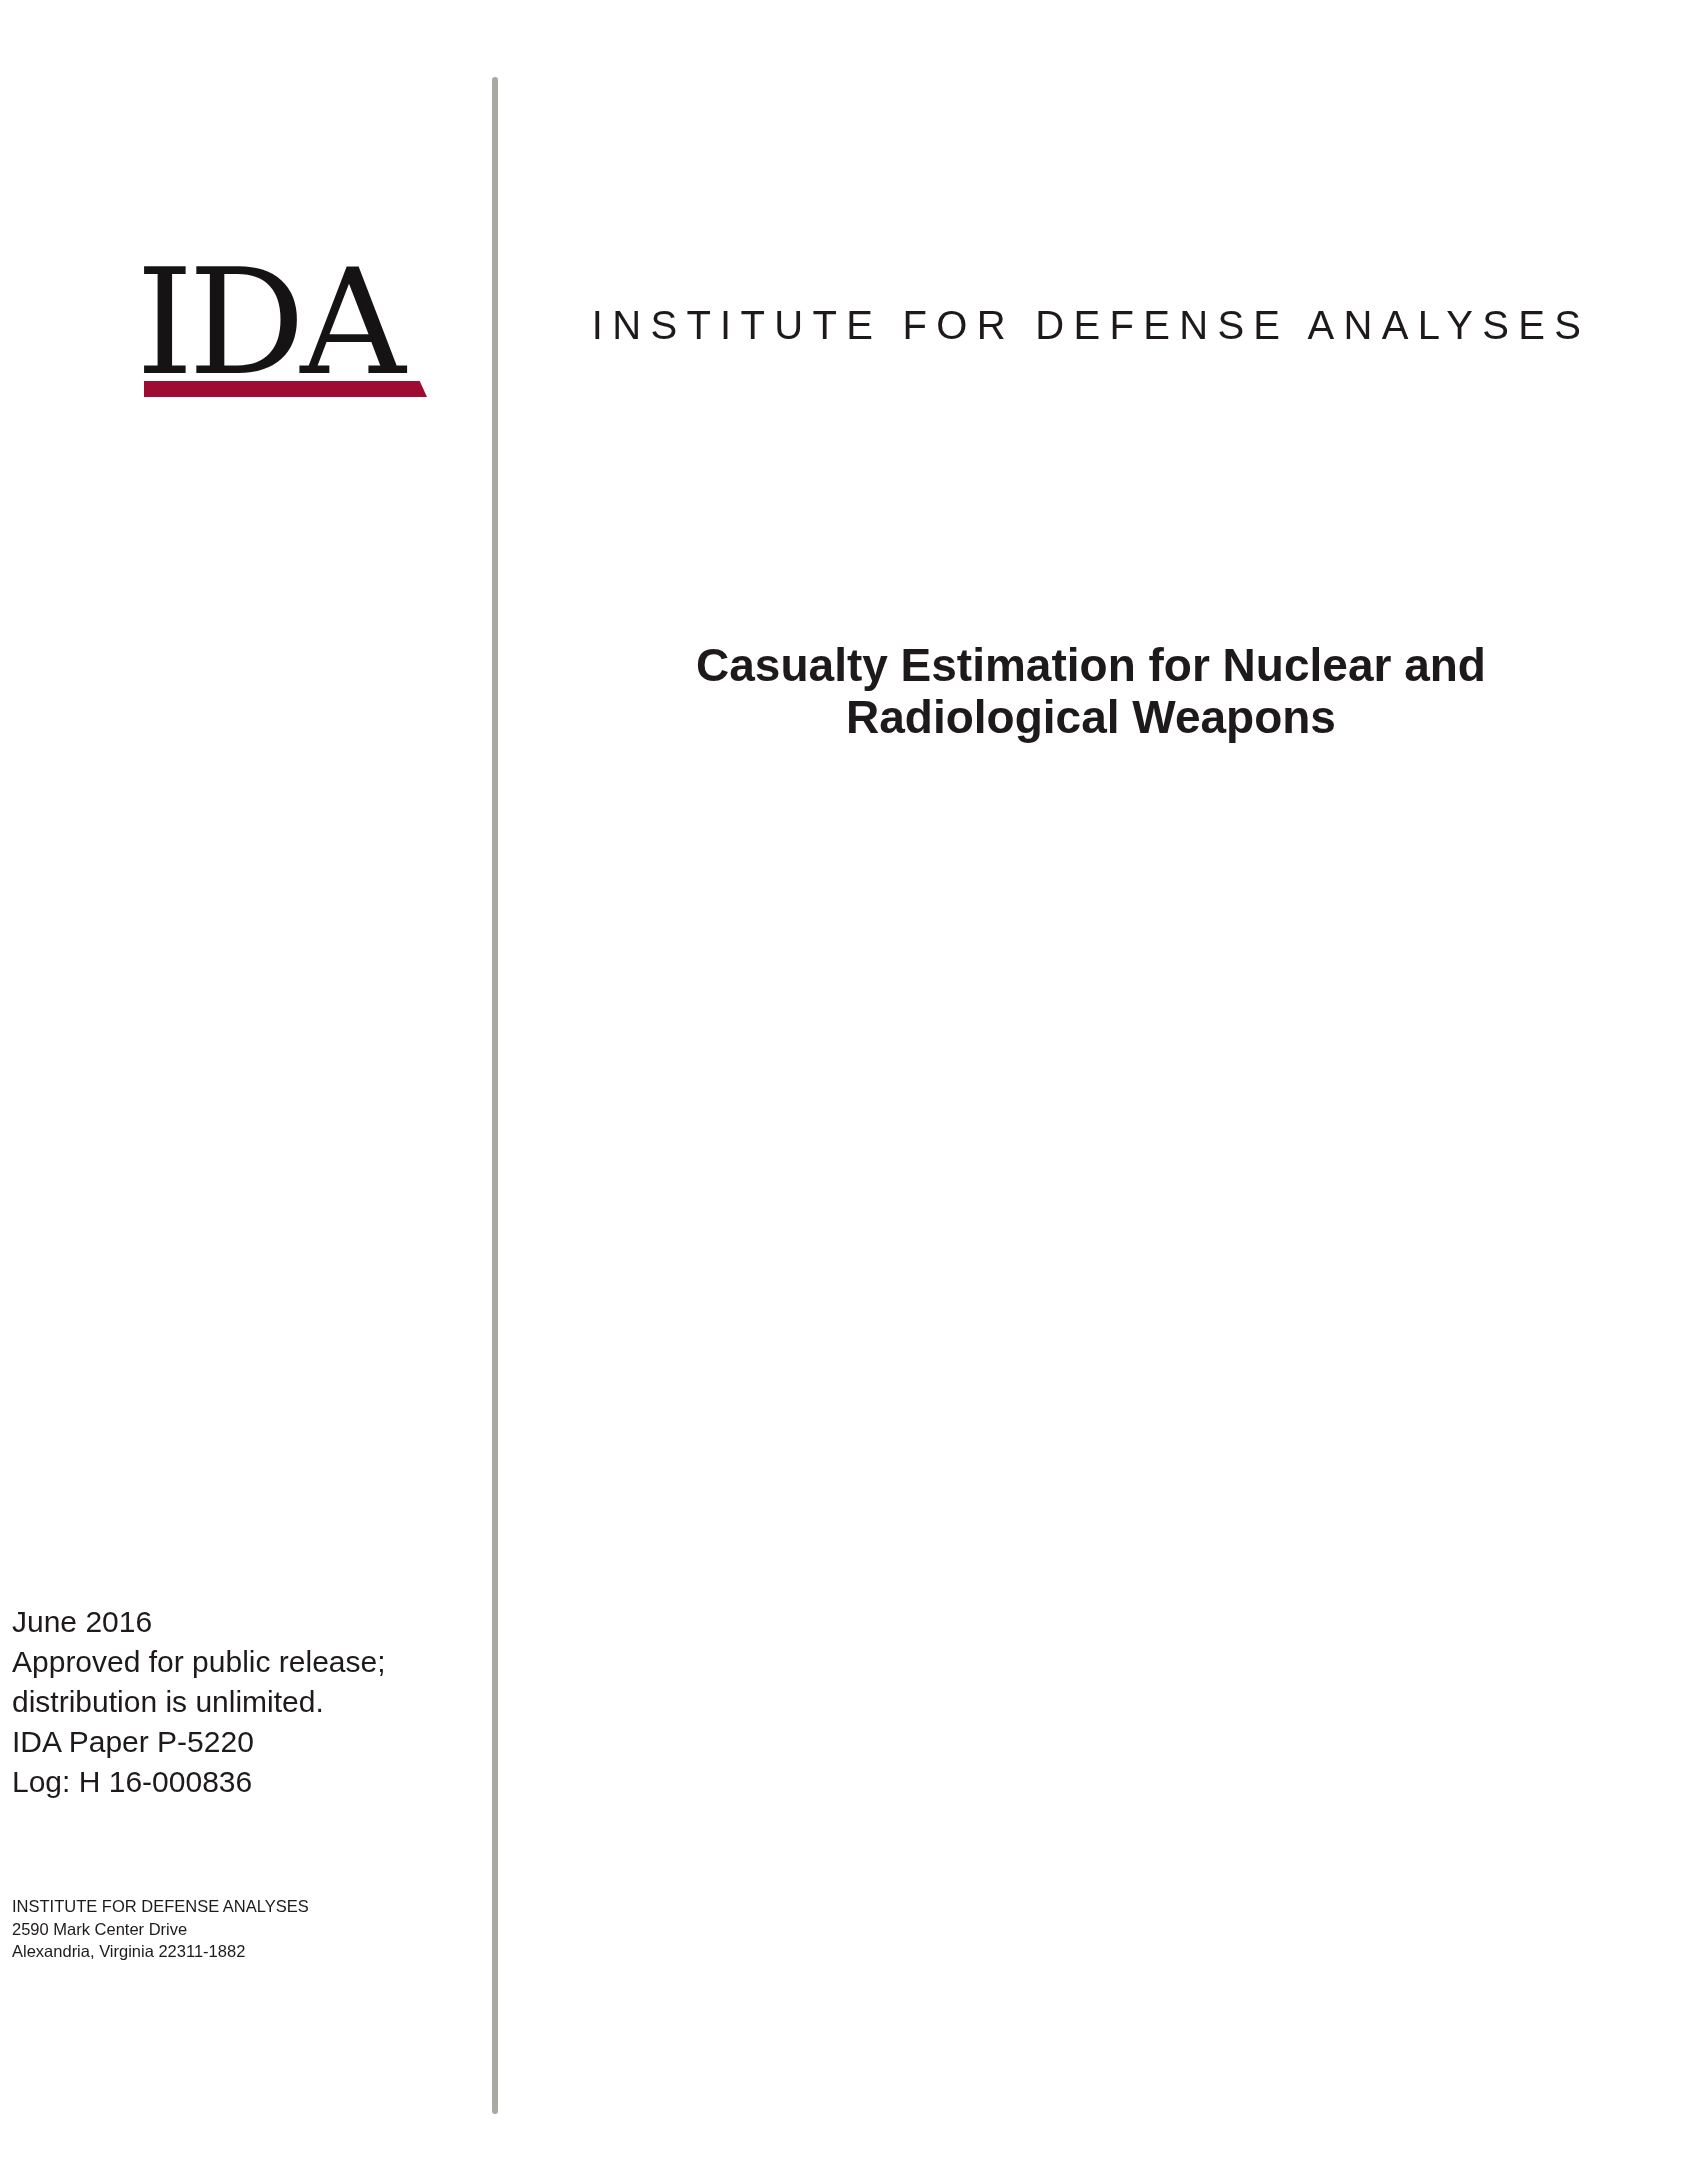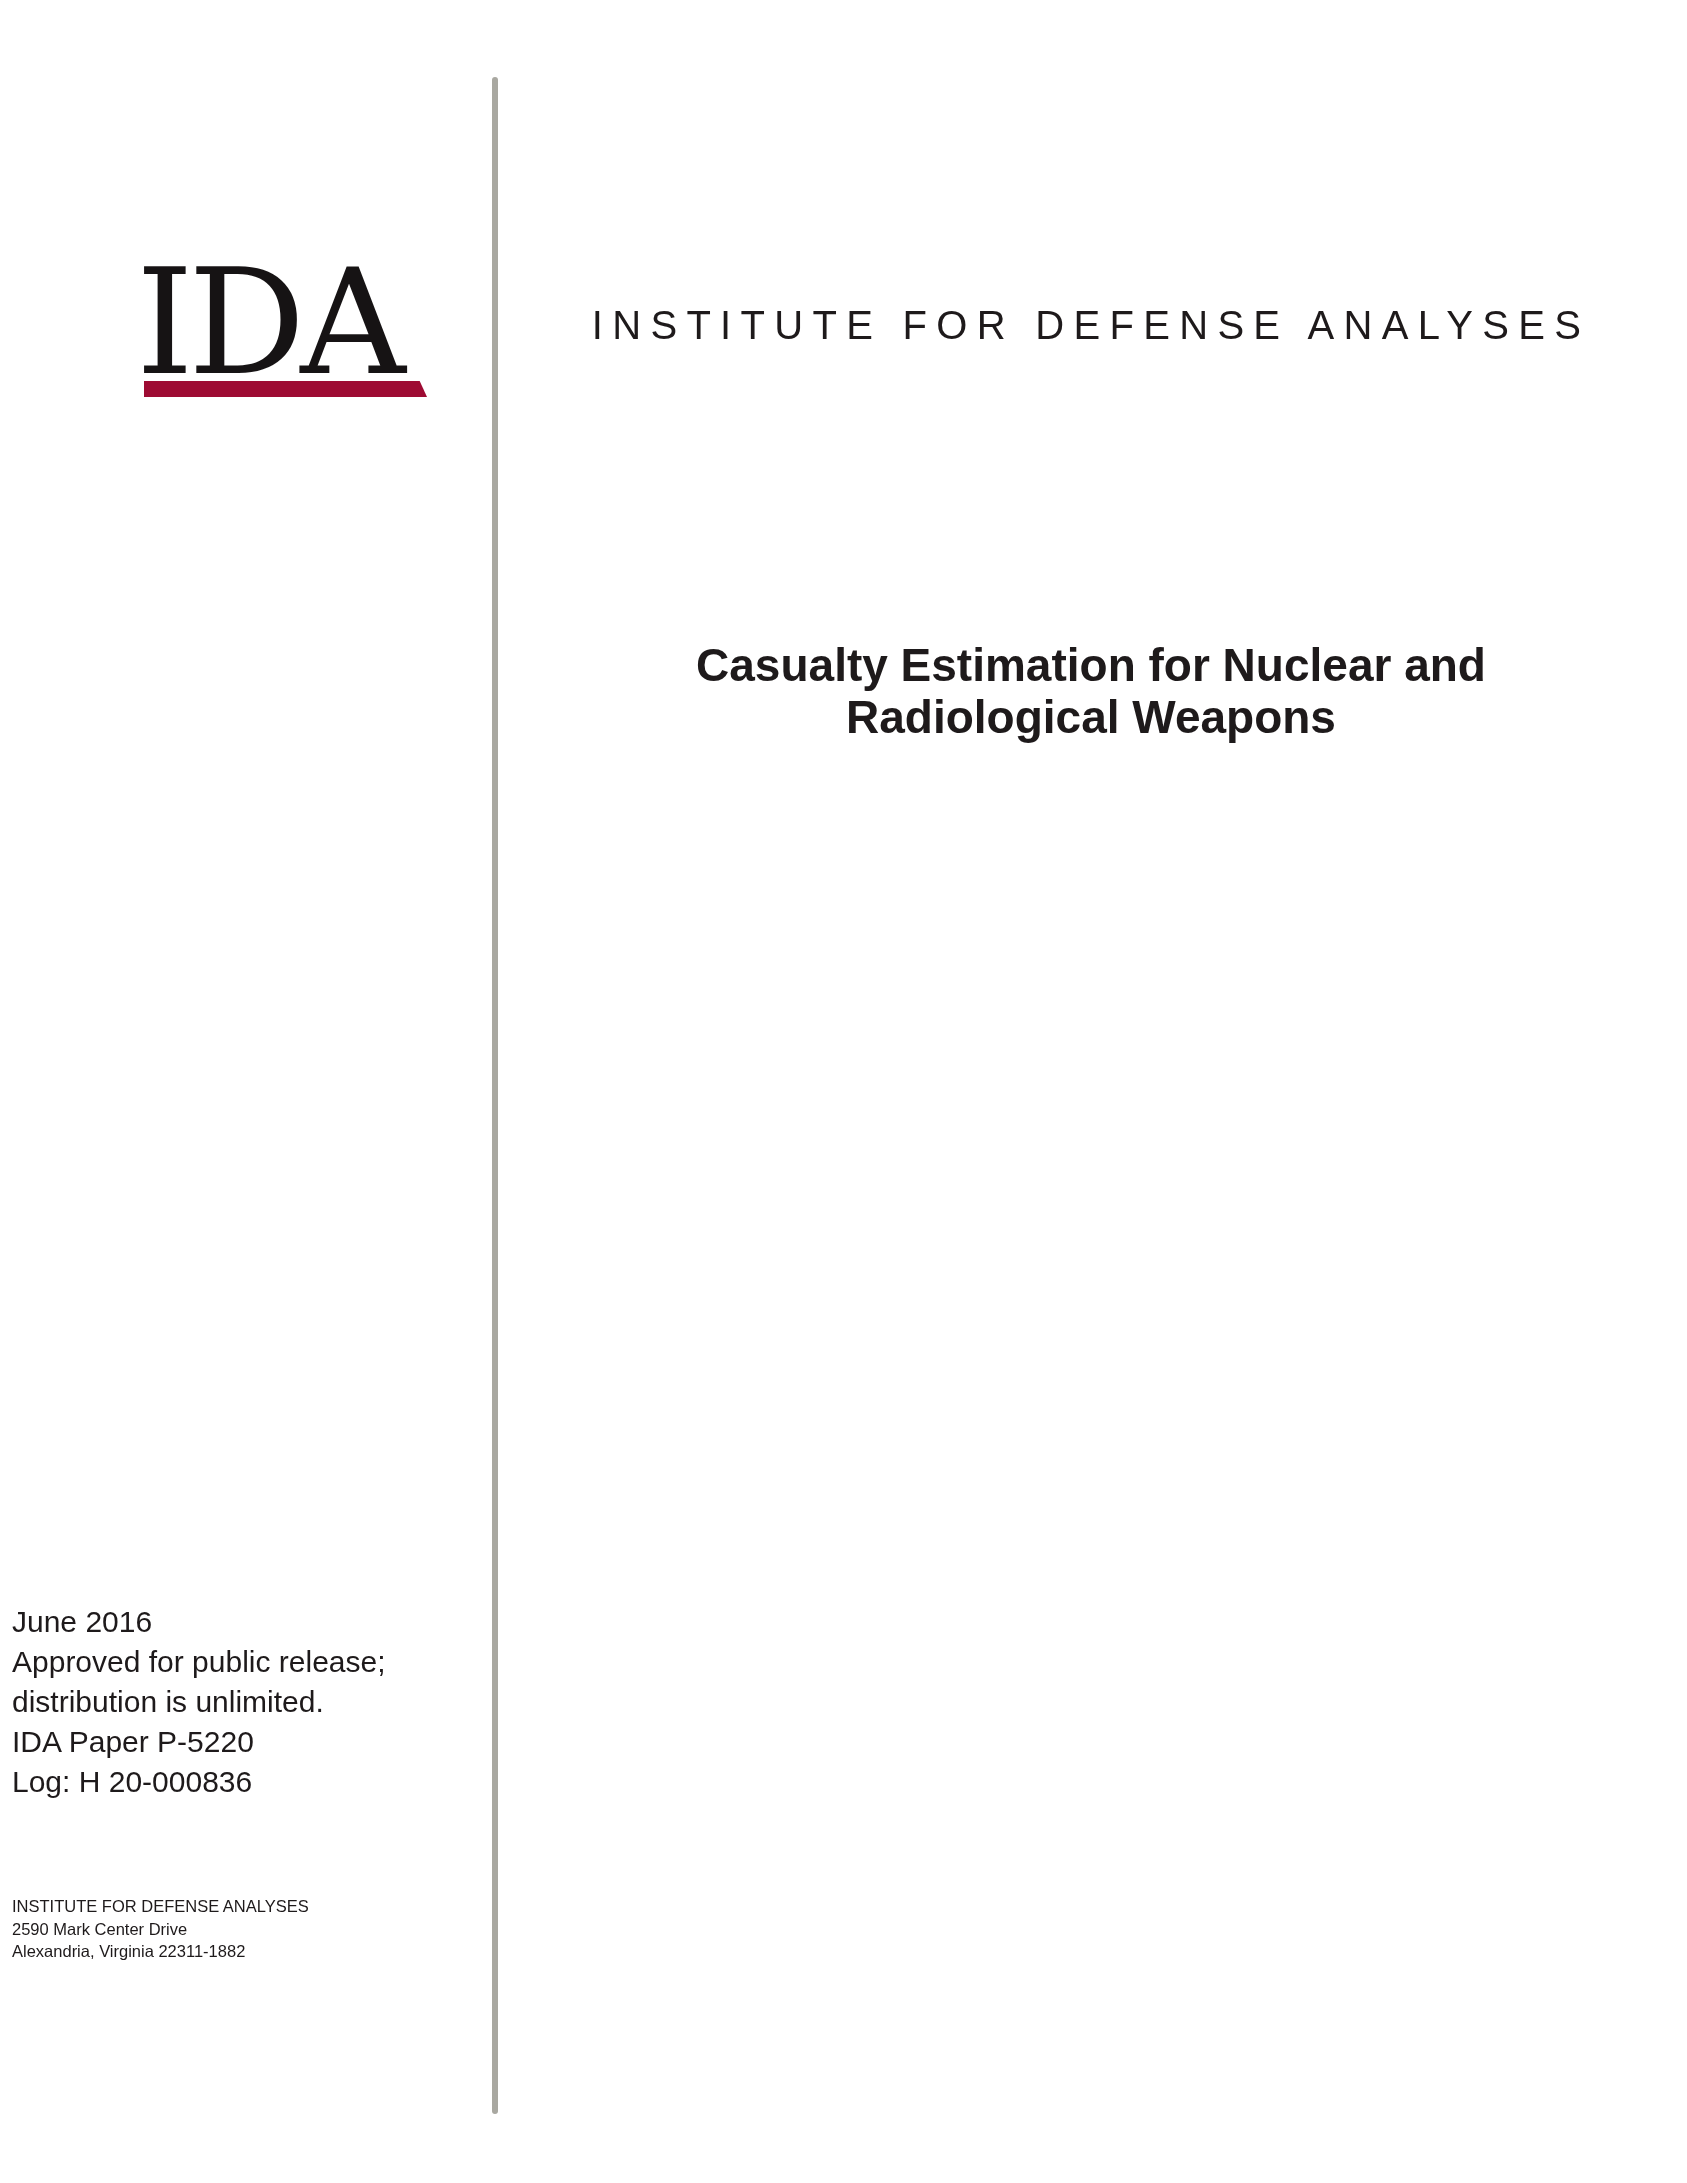--- a/index.html
+++ b/index.html
@@ -119,21 +119,21 @@
     <div>Casualty Estimation for Nuclear and</div>
     <div>Radiological Weapons</div>
   </div>
 
 
   <div class="left-col pub-block">
     <div>June 2016</div>
     <div>Approved for public release;</div>
     <div>distribution is unlimited.</div>
     <div>IDA Paper P-5220</div>
-    <div>Log: H 20-000836</div>
+    <div>Log: H 16-000836</div>
   </div>
 
   <div class="left-col address-block">
     <div>INSTITUTE FOR DEFENSE ANALYSES</div>
     <div>2590 Mark Center Drive</div>
     <div>Alexandria, Virginia 22311-1882</div>
   </div>
 
 </div>
 

